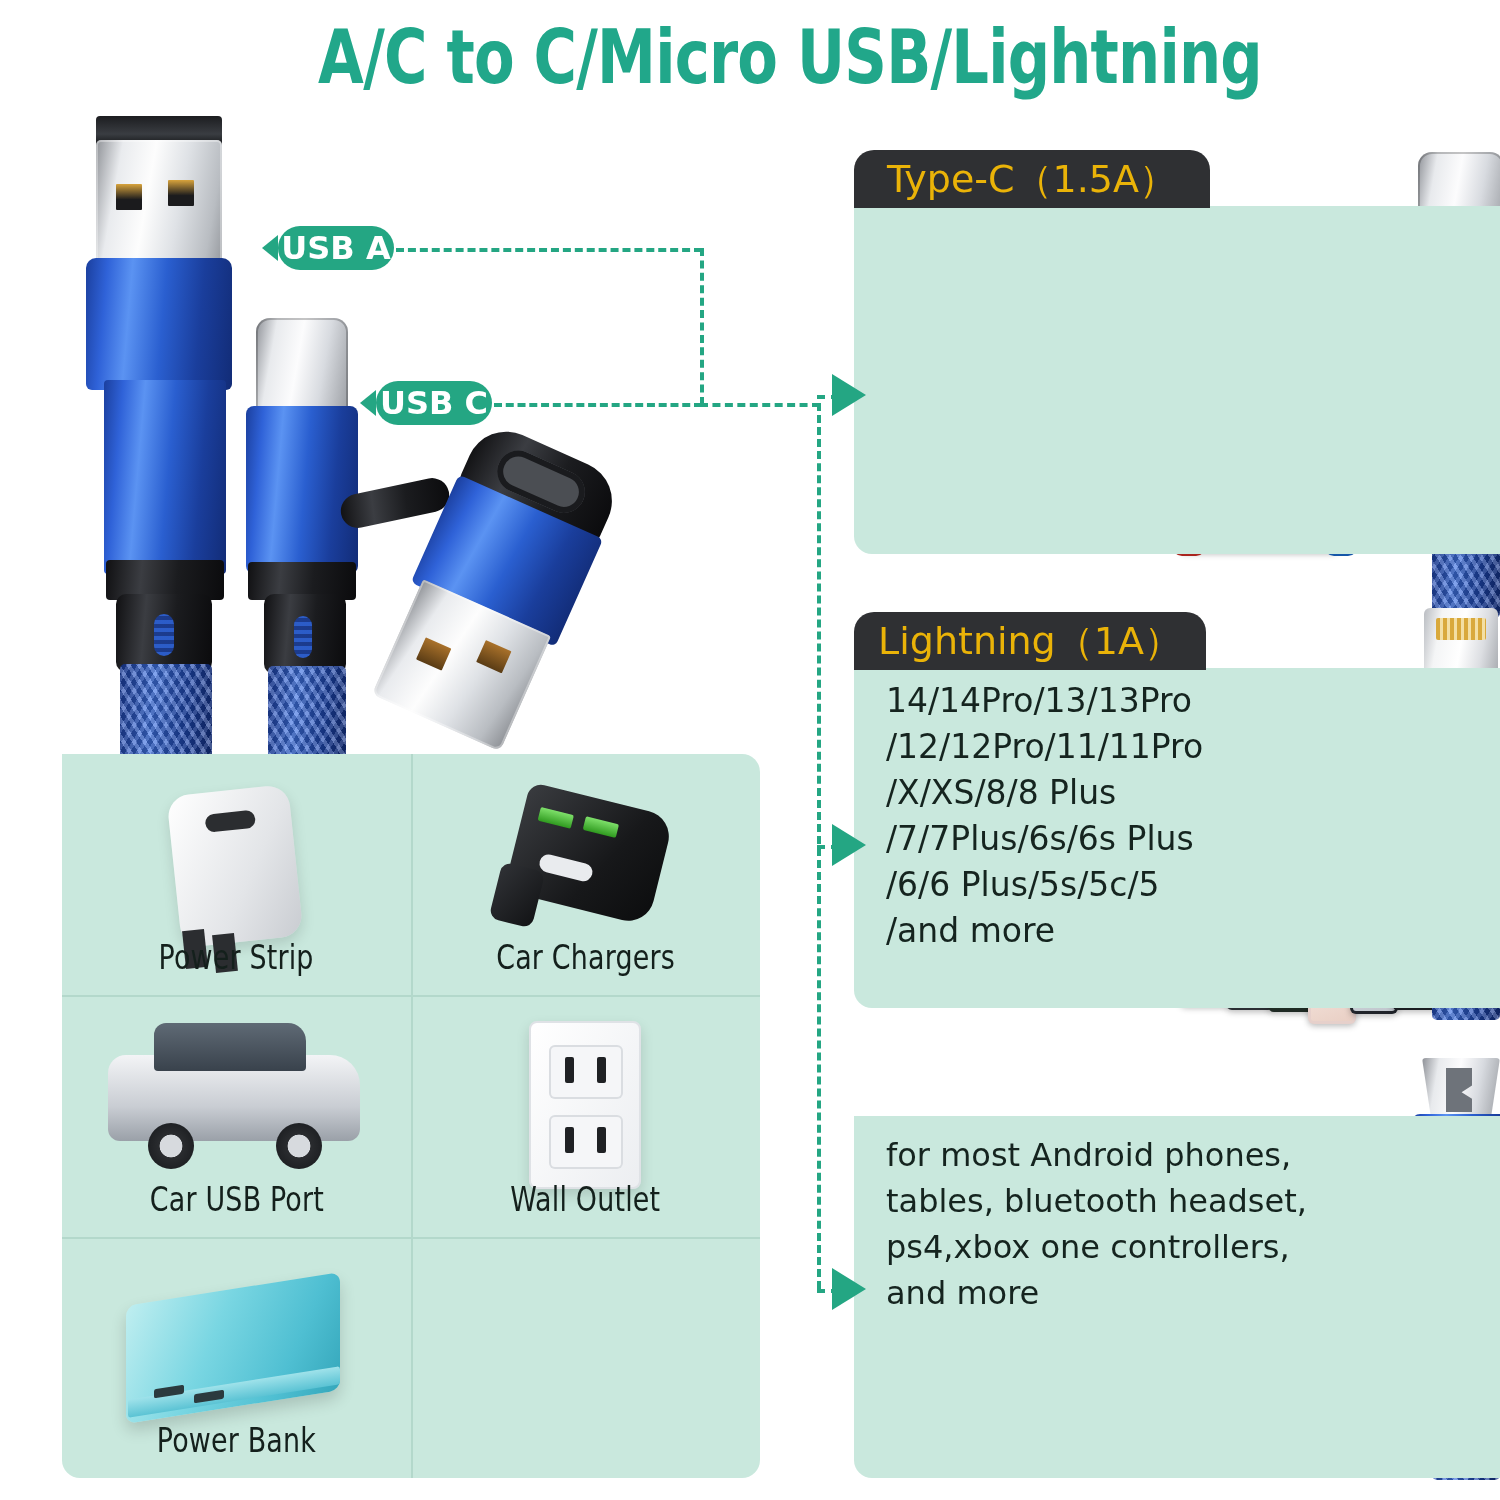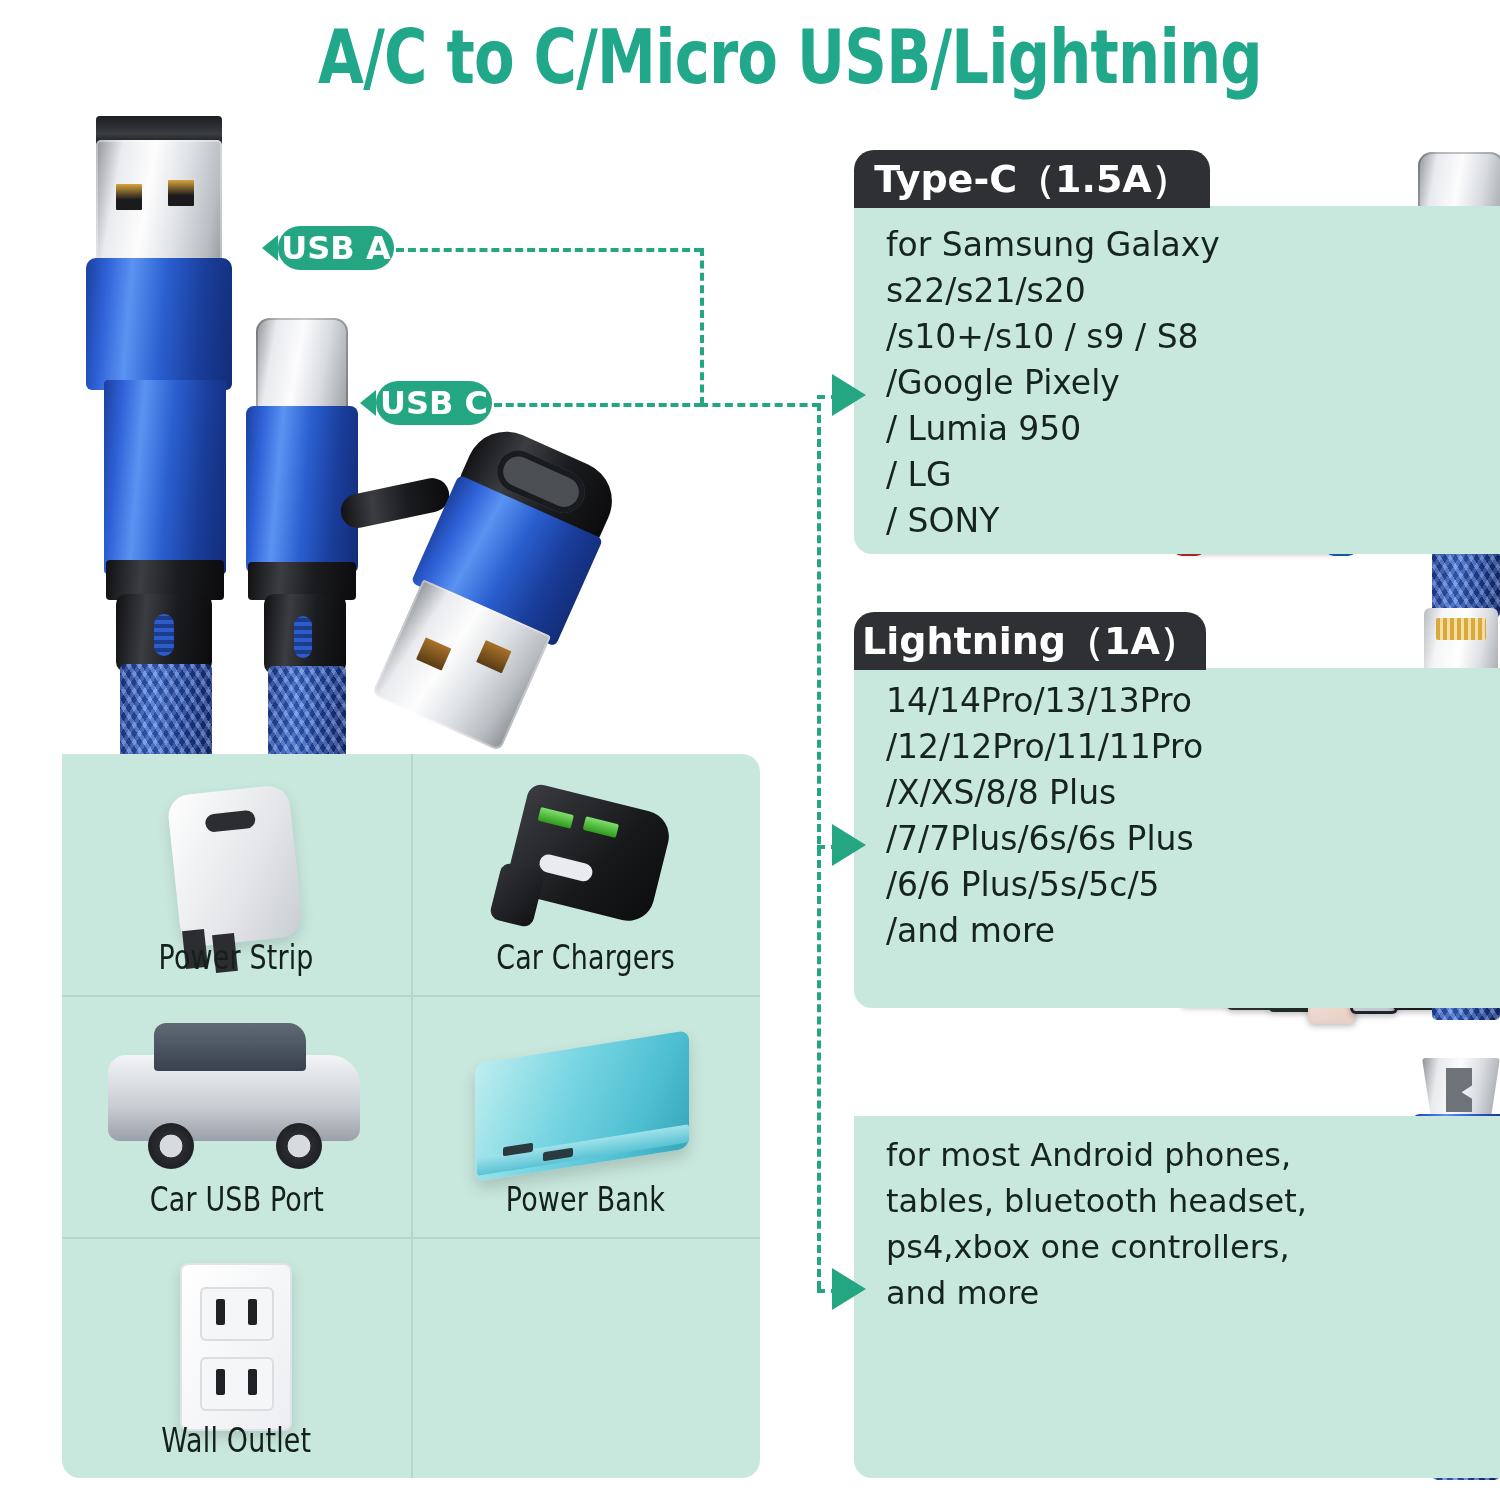--- a/index.html
+++ b/index.html
@@ -22,25 +22,25 @@
     color: #21a78a;
     transform: scaleX(0.80);
     transform-origin: 50% 50%;
     white-space: nowrap;
   }
 
   
   .tab {
     position: absolute;
     background: #2f3033;
-    color: #ffffff;
+    color: #eab308;
     border-radius: 22px 22px 22px 22px;
     display: flex; align-items: center; justify-content: center;
     font-family: "DejaVu Sans", sans-serif;
-    font-weight: 700;
+    font-weight: 400;
     white-space: nowrap;
     z-index: 6;
   }
 
   
   .panel {
     position: absolute;
     background: #c9e8dd;
     border-radius: 20px;
     overflow: hidden;
@@ -269,58 +269,51 @@
         <div class="car-body" style="left:46px; top:60px; width:252px; height:86px;"></div>
         <div class="car-glass" style="left:92px; top:28px; width:152px; height:48px;"></div>
         <div class="car-wheel" style="left:86px; top:128px; width:46px; height:46px;"></div>
         <div class="car-wheel" style="left:214px; top:128px; width:46px; height:46px;"></div>
       </div>
       <div class="cap">Car USB Port</div>
     </div>
 
     <div class="cell">
       <div class="art">
-        <div class="bank-body" style="left:64px; top:52px; width:214px; height:118px; transform:skewY(-9deg);"></div>
-        <div class="bank-edge" style="left:66px; top:146px; width:212px; height:18px; transform:skewY(-9deg);"></div>
-        <div class="abs" style="left:92px; top:150px; width:30px; height:9px; background:#2b3a3e; border-radius:2px; transform:skewY(-9deg);"></div>
-        <div class="abs" style="left:132px; top:155px; width:30px; height:9px; background:#2b3a3e; border-radius:2px; transform:skewY(-9deg);"></div>
-      </div>
-      <div class="cap">Power Bank</div>
-    </div>
-
-    <div class="cell">
-      <div class="art">
         <div class="outlet-plate" style="left:118px; top:26px; width:112px; height:168px;">
           <div class="abs" style="left:18px; top:22px; width:74px; height:54px; background:#f5f6f8; border-radius:6px; box-shadow:inset 0 0 0 2px #dadde1;">
             <span class="outlet-slot" style="left:16px; top:12px; width:9px; height:26px;"></span>
             <span class="outlet-slot" style="left:48px; top:12px; width:9px; height:26px;"></span>
           </div>
           <div class="abs" style="left:18px; top:92px; width:74px; height:54px; background:#f5f6f8; border-radius:6px; box-shadow:inset 0 0 0 2px #dadde1;">
             <span class="outlet-slot" style="left:16px; top:12px; width:9px; height:26px;"></span>
             <span class="outlet-slot" style="left:48px; top:12px; width:9px; height:26px;"></span>
           </div>
         </div>
       </div>
       <div class="cap">Wall Outlet</div>
     </div>
 
+    <div class="cell">
+      <div class="art">
+        <div class="bank-body" style="left:64px; top:52px; width:214px; height:118px; transform:skewY(-9deg);"></div>
+        <div class="bank-edge" style="left:66px; top:146px; width:212px; height:18px; transform:skewY(-9deg);"></div>
+        <div class="abs" style="left:92px; top:150px; width:30px; height:9px; background:#2b3a3e; border-radius:2px; transform:skewY(-9deg);"></div>
+        <div class="abs" style="left:132px; top:155px; width:30px; height:9px; background:#2b3a3e; border-radius:2px; transform:skewY(-9deg);"></div>
+      </div>
+      <div class="cap">Power Bank</div>
+    </div>
+
     <div class="vdiv"></div>
     <div class="hdiv" style="top:33.33%;"></div>
     <div class="hdiv" style="top:66.66%;"></div>
   </div>
 
   <div class="tab" style="left:814px; top:150px; width:356px; height:58px; font-size:38px; border-radius:20px 20px 0 0;">Type-C（1.5A）</div>
   <div class="panel" style="left:814px; top:206px; width:686px; height:348px; border-radius:0 18px 18px 18px;"></div>
-  <div class="panel-text" style="left:846px; top:222px; width:430px;">for Samsung Galaxy
-s22/s21/s20
-/s10+/s10 / s9 / S8
-/Google Pixely
-/ Lumia 950
-/ LG
-/ SONY</div>
 
   <div>
     <div class="dev" style="left:1106px; top:392px; width:68px; height:148px; background:#2e3236;">
         <i style="background:linear-gradient(160deg,#cfe6f7,#7fb6e8 45%,#2b6fae);"></i>
       </div>
     <div class="dev" style="left:1164px; top:378px; width:72px; height:156px; background:#3a4046;">
         <i style="background:linear-gradient(160deg,#dbeefc,#9fd0f2 50%,#4e94cf);"></i>
       </div>
     <div class="dev" style="left:1228px; top:352px; width:96px; height:178px; background:#1b1e21;">
         <i style="background:linear-gradient(150deg,#0f1417,#17343a 40%,#0e1a1d);"></i>

